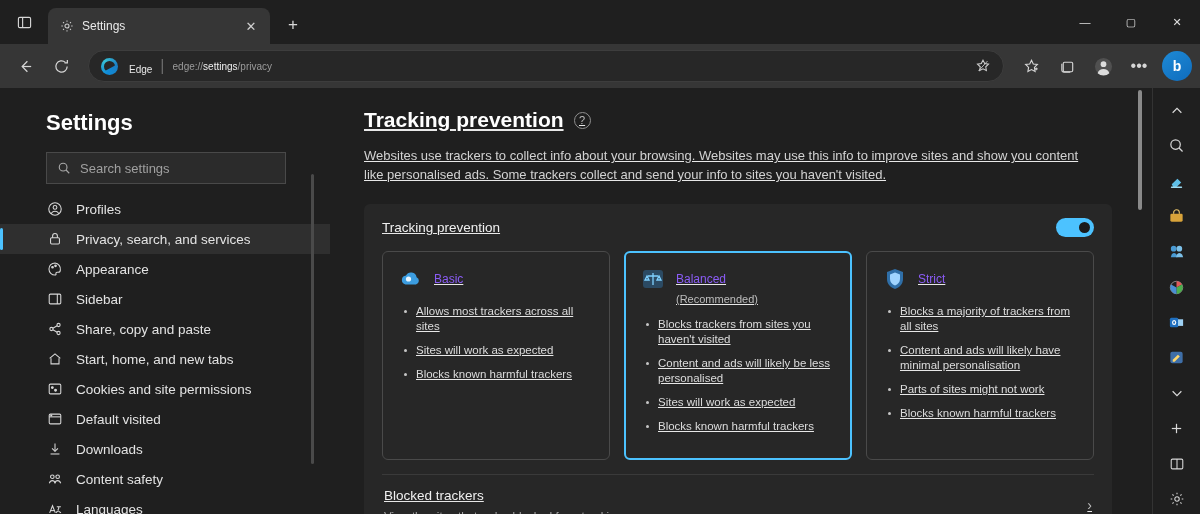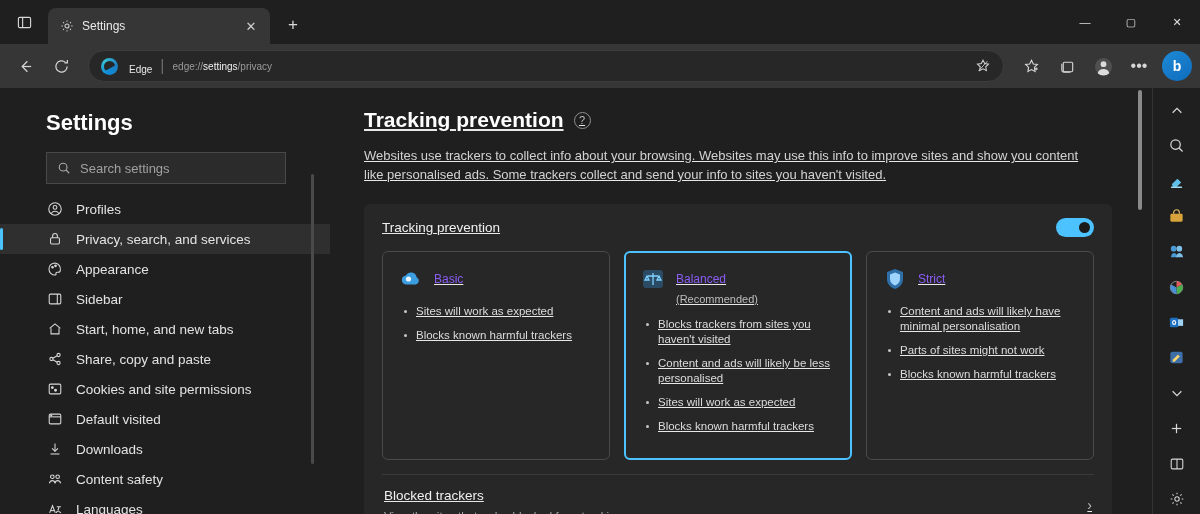--- a/index.html
+++ b/index.html
@@ -294,37 +294,37 @@
             <svg width="16" height="16" viewBox="0 0 18 18" fill="none" stroke="#d8d8d8" stroke-width="1.2">
                 <rect x="2.5" y="3.5" width="13" height="11" rx="1.4"></rect>
                 <line x1="11.6" y1="3.5" x2="11.6" y2="14.5"></line>
               </svg>
           </span>
           <span>Sidebar</span>
         </div>
         <div class="nav-item">
           <span class="ico">
             <svg width="16" height="16" viewBox="0 0 18 18" fill="none" stroke="#d8d8d8" stroke-width="1.2">
-                <path d="M3 8.2L9 3.2l6 5"></path>
-                <path d="M4.5 8.2v6.3h9V8.2"></path>
-              </svg>
-          </span>
-          <span>Start, home, and new tabs</span>
-        </div>
-        <div class="nav-item">
-          <span class="ico">
-            <svg width="16" height="16" viewBox="0 0 18 18" fill="none" stroke="#d8d8d8" stroke-width="1.2">
                 <circle cx="13" cy="4.5" r="1.8"></circle>
                 <circle cx="5" cy="9" r="1.8"></circle>
                 <circle cx="13" cy="13.5" r="1.8"></circle>
                 <line x1="6.6" y1="8.1" x2="11.4" y2="5.4"></line>
                 <line x1="6.6" y1="9.9" x2="11.4" y2="12.6"></line>
               </svg>
           </span>
           <span>Share, copy and paste</span>
+        </div>
+        <div class="nav-item">
+          <span class="ico">
+            <svg width="16" height="16" viewBox="0 0 18 18" fill="none" stroke="#d8d8d8" stroke-width="1.2">
+                <path d="M3 8.2L9 3.2l6 5"></path>
+                <path d="M4.5 8.2v6.3h9V8.2"></path>
+              </svg>
+          </span>
+          <span>Start, home, and new tabs</span>
         </div>
         <div class="nav-item">
           <span class="ico">
             <svg width="16" height="16" viewBox="0 0 18 18" fill="none" stroke="#d8d8d8" stroke-width="1.2">
                 <rect x="2.5" y="3.5" width="13" height="11" rx="1.4"></rect>
                 <circle cx="6" cy="7.4" r="1" fill="#d8d8d8"></circle>
                 <circle cx="9.6" cy="10.4" r="1" fill="#d8d8d8"></circle>
               </svg>
           </span>
           <span>Cookies and site permissions</span>
@@ -393,20 +393,21 @@
             <div class="opt-head">
               <span class="opt-ico">
                 <svg width="26" height="26" viewBox="0 0 26 26">
                   <path d="M7.5 18.5A4.5 4.5 0 0 1 8 9.6a5.6 5.6 0 0 1 10.6 1.6 3.9 3.9 0 0 1-.6 7.3z" fill="#3c9de0"></path>
                   <circle cx="10.5" cy="13" r="2.6" fill="#eaf6ff"></circle>
                 </svg>
               </span>
               <span class="opt-name">Basic</span>
             </div>
             <ul>
+              <li>Allows most trackers across all sites</li>
               <li>Sites will work as expected</li>
               <li>Blocks known harmful trackers</li>
             </ul>
           </div>
 
           <div class="opt selected">
             <div class="opt-head">
               <span class="opt-ico">
                 <svg width="26" height="26" viewBox="0 0 26 26">
                   <rect x="3" y="4" width="20" height="18" rx="3" fill="#2b4a63"></rect>
@@ -430,20 +431,21 @@
             <div class="opt-head">
               <span class="opt-ico">
                 <svg width="26" height="26" viewBox="0 0 26 26">
                   <path d="M13 3l8 3v7c0 5-3.4 8.3-8 10-4.6-1.7-8-5-8-10V6z" fill="#2f6fa8"></path>
                   <path d="M13 6.5l5 1.9v4.6c0 3.2-2.1 5.3-5 6.5-2.9-1.2-5-3.3-5-6.5V8.4z" fill="#9fd4ff"></path>
                 </svg>
               </span>
               <span class="opt-name">Strict</span>
             </div>
             <ul>
+              <li>Blocks a majority of trackers from all sites</li>
               <li>Content and ads will likely have minimal personalisation</li>
               <li>Parts of sites might not work</li>
               <li>Blocks known harmful trackers</li>
             </ul>
           </div>
         </div>
 
         <div class="row">
           <div class="row-left">
             <div class="row-title">Blocked trackers</div>

